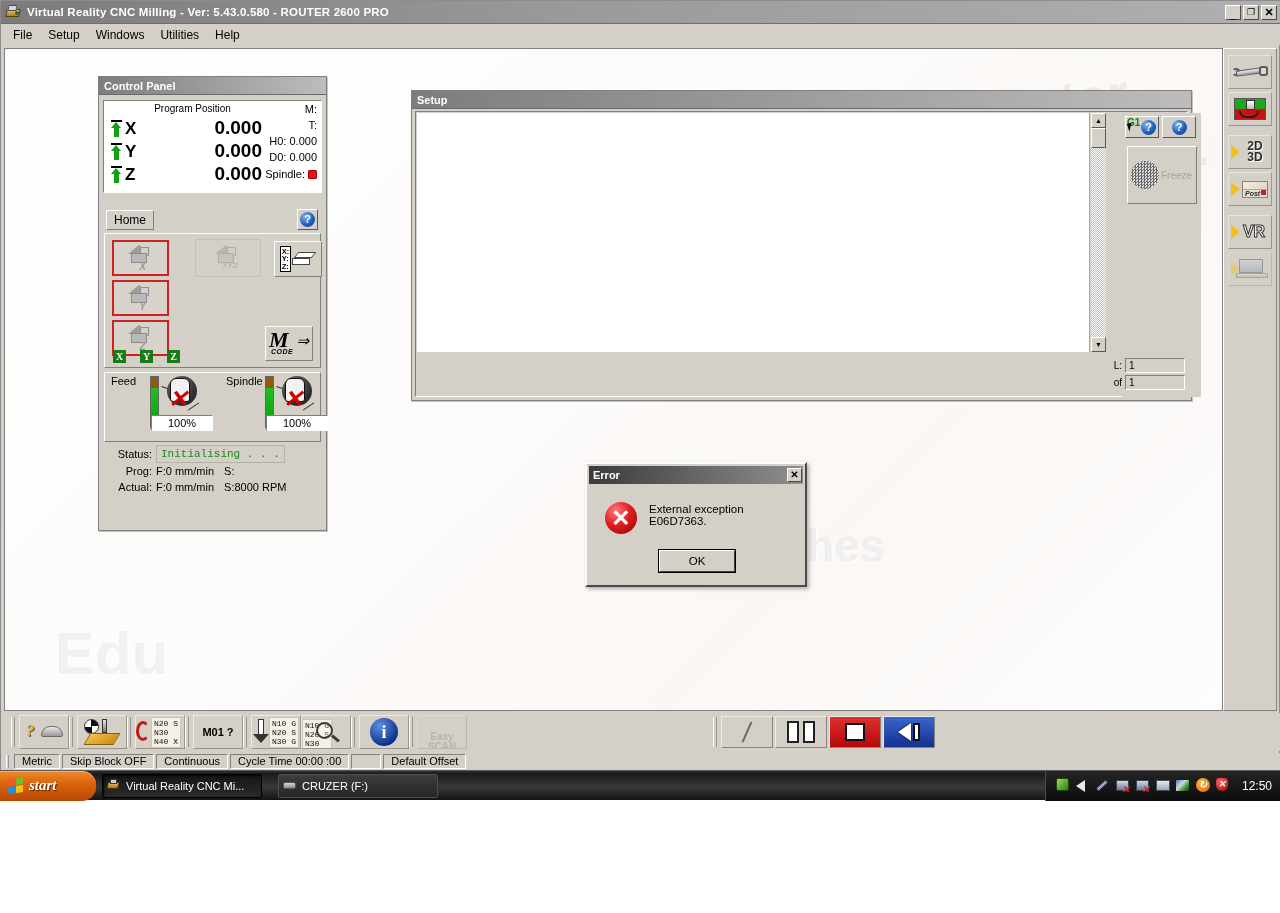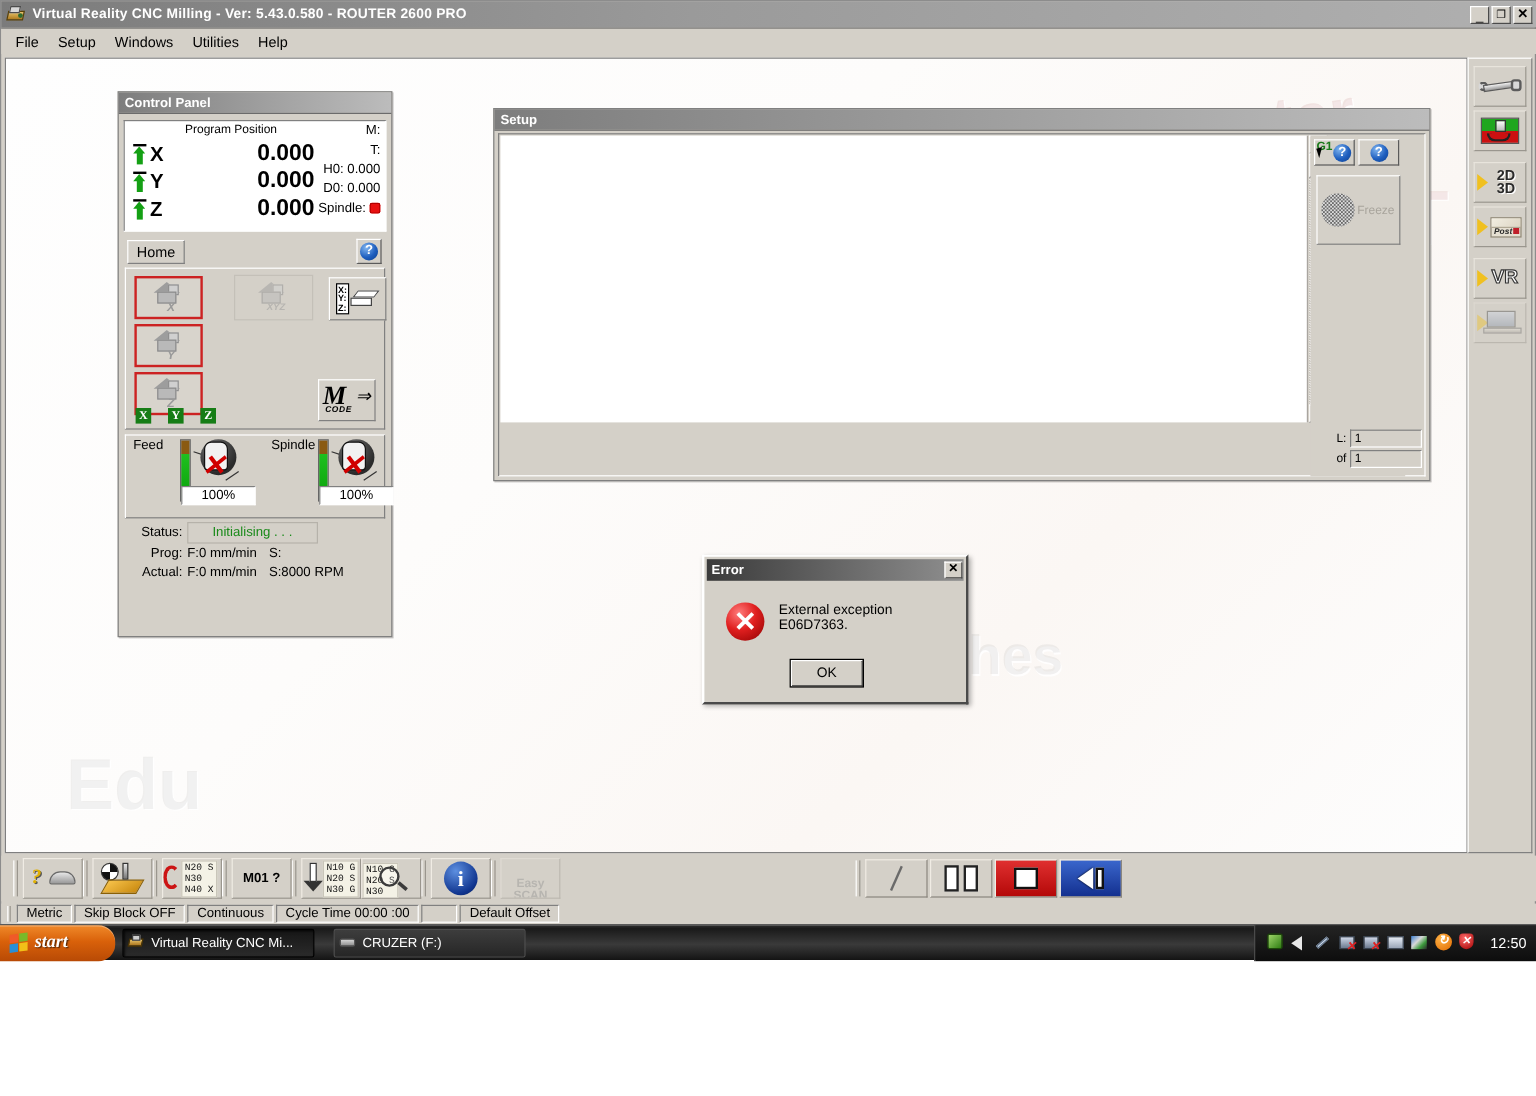--- a/index.html
+++ b/index.html
@@ -161,21 +161,21 @@
   }
   #spindle-dot {
     display: inline-block; width: 9px; height: 9px;
     background: #e81010; border-radius: 2px;
     vertical-align: -1px; margin-left: 3px;
     box-shadow: 0 0 0 1px #b00000 inset;
   }
 
   
   #cp-tabrow {
-    position: relative; height: 24px; margin-top: 6px;
+    position: relative; height: 24px; margin-top: 16px;
     padding-left: 2px;
   }
   #home-tab {
     position: absolute; left: 4px; top: 1px;
     padding: 2px 7px; font-size: 12px; background: #d4d0c8;
     border: 1px solid; border-color: #ffffff #808080 #808080 #ffffff;
   }
   .help-btn {
     width: 21px; height: 21px; background: #d4d0c8;
     border: 1px solid; border-color: #ffffff #5a5a5a #5a5a5a #ffffff;
@@ -319,22 +319,22 @@
     font-size: 11px; text-align: center; line-height: 15px; color: #000;
   }
 
   
   #status-block {
     margin: 3px 4px 0 4px; font-size: 11px; color: #000; line-height: 16px;
   }
   .st-row { display: flex; align-items: center; }
   .st-key { text-align: right; width: 46px; margin-right: 4px; }
   #status-value {
-    color: #1a8a1a; border: 1px solid #b6b2aa; padding: 0 20px;
-    min-width: 72px; background: #d4d0c8;
+    color: #1a8a1a; border: 1px solid #b6b2aa; padding: 0 4px;
+    min-width: 72px; background: #d4d0c8; font-family: Liberation Mono, monospace;
   }
 
   
   #editor-window {
     position: absolute; left: 406px; top: 41px;
     width: 781px; height: 311px;
     background: #d4d0c8;
     border: 1px solid #808080;
     box-shadow: 1px 1px 0 rgba(0,0,0,0.22);
   }
@@ -363,21 +363,21 @@
   #sb-track {
     position: absolute; top: 15px; bottom: 15px; left: 0; width: 15px;
     background: repeating-conic-gradient(#ffffff 0% 25%, #c0bcb4 0% 50%) 0 0/2px 2px;
   }
   #sb-thumb {
     position: absolute; top: 0; left: 0; width: 15px; height: 20px;
     background: #d4d0c8;
     border: 1px solid; border-color: #ffffff #5a5a5a #5a5a5a #ffffff;
   }
   #ed-side {
-    position: absolute; left: 676px; top: 1px; width: 79px; height: 284px;
+    position: absolute; left: 706px; top: 1px; width: 79px; height: 284px;
     background: #d4d0c8;
   }
   #ed-side-btns { display: flex; gap: 3px; padding: 3px 2px 0 3px; }
   .ed-help-btn {
     width: 34px; height: 22px; background: #d4d0c8;
     border: 1px solid; border-color: #ffffff #5a5a5a #5a5a5a #ffffff;
     display: flex; align-items: center; justify-content: center;
     position: relative;
   }
   #g1-label {
@@ -442,21 +442,21 @@
     display: flex; align-items: center; justify-content: center;
     color: #ffffff; font-size: 23px; font-weight: bold; line-height: 1;
     font-family: "Liberation Sans", sans-serif;
   }
   #err-msg {
     position: absolute; left: 62px; top: 39px; width: 150px;
     font-size: 11.5px; color: #000;
   }
   #err-ok {
     position: absolute; left: 72px; top: 86px;
-    width: 60px; height: 22px; background: #d4d0c8;
+    width: 76px; height: 22px; background: #d4d0c8;
     border: 1px solid; border-color: #ffffff #404040 #404040 #ffffff;
     outline: 1px solid #000;
     font-size: 11.5px; color: #000;
     display: flex; align-items: center; justify-content: center;
   }
 
   
   #right-dock {
     position: absolute; right: 2px; top: 47px;
     width: 54px; height: 663px;

